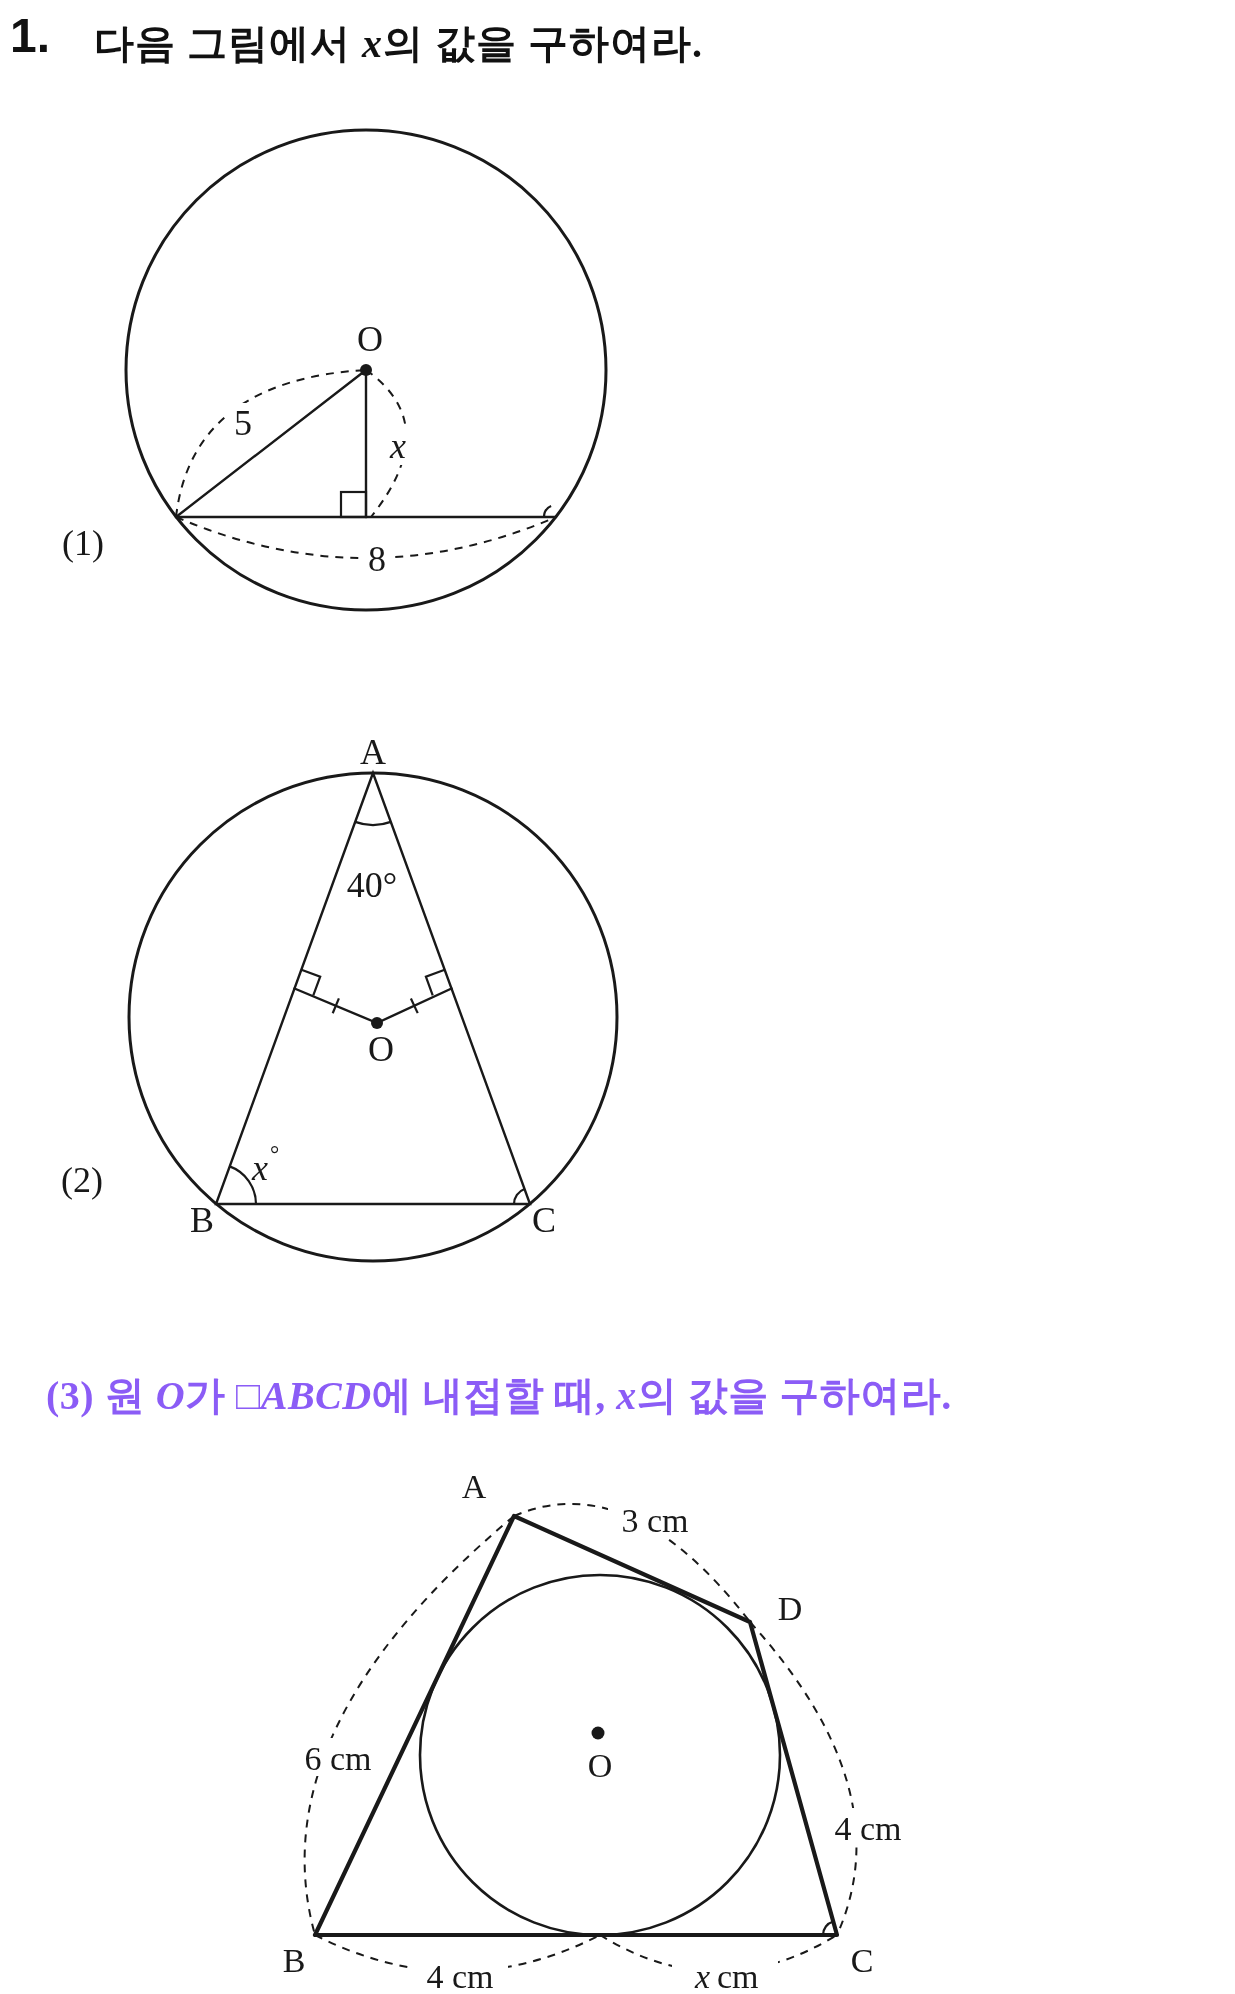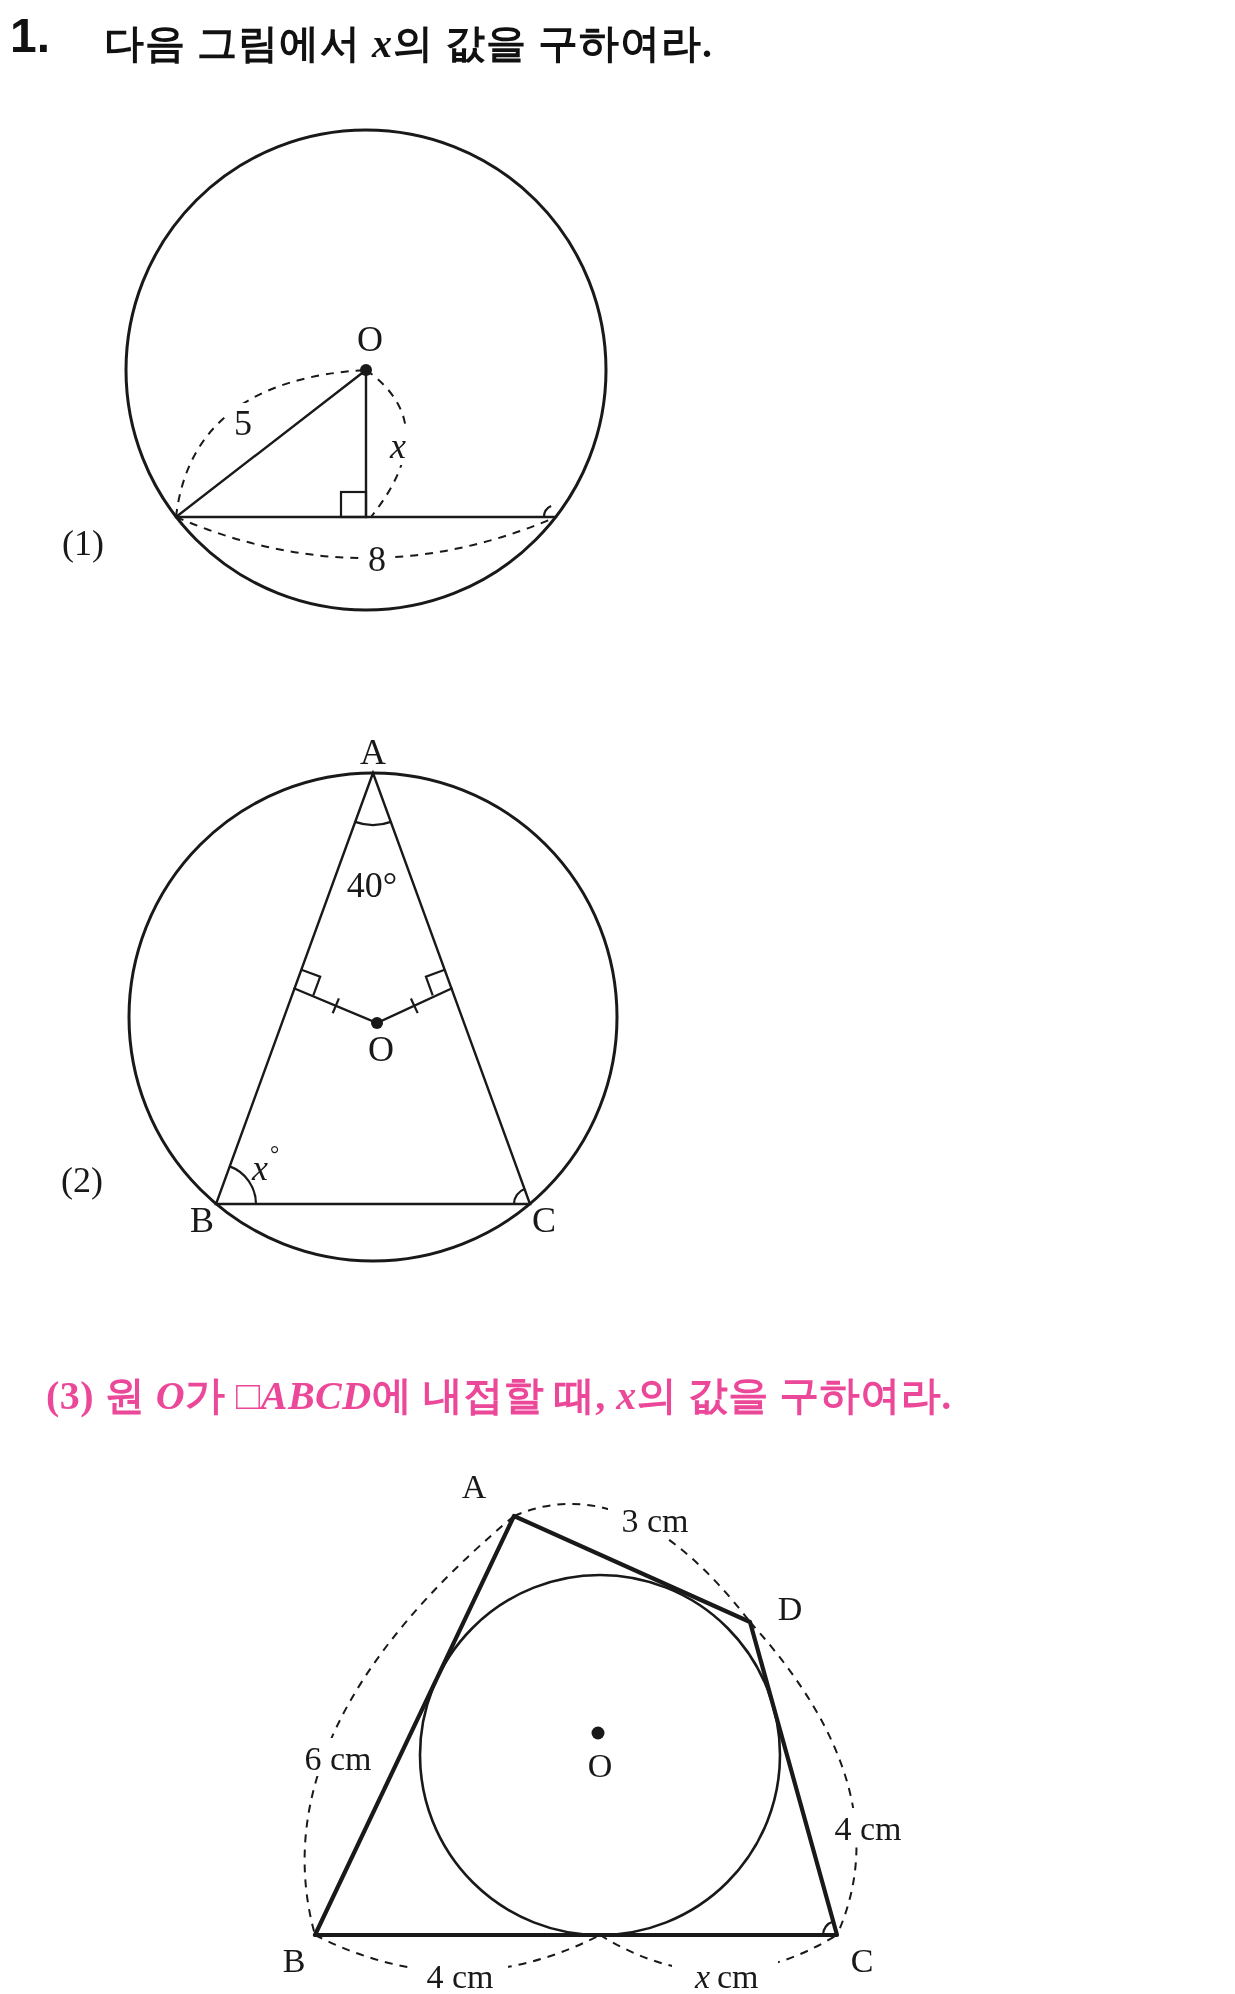--- a/index.html
+++ b/index.html
@@ -1,23 +1,23 @@
 <!DOCTYPE html>
 <html><head>
 <meta charset="utf-8">
 <style>
   html,body{margin:0;padding:0;background:#ffffff;}
   .page{position:relative;width:1235px;height:1994px;background:#ffffff;overflow:hidden;
         font-family:"Liberation Serif",serif;color:#191919;}
   .hnum{position:absolute;left:10px;top:8px;
         font:700 48px "Liberation Sans",sans-serif;color:#111111;}
-  .htitle{position:absolute;left:104px;top:16px;
+  .htitle{position:absolute;left:94px;top:16px;
         font:700 40px "Liberation Serif",serif;color:#111111;letter-spacing:1px;white-space:nowrap;}
   .prompt3{position:absolute;left:46px;top:1368px;
-        font:600 40px "Liberation Serif",serif;color:#ec4899;letter-spacing:0.5px;white-space:nowrap;}
+        font:600 40px "Liberation Serif",serif;color:#8b5cf6;letter-spacing:0.5px;white-space:nowrap;}
   .mvar{font-style:italic;font-family:"Liberation Serif",serif;font-weight:600;}
   .fig{position:absolute;}
   .f1{left:40px;top:85px;}
   .f2{left:40px;top:720px;}
   .f3{left:200px;top:1430px;}
   svg .circ{fill:none;stroke:#191919;stroke-width:3;}
   svg .circ2{fill:none;stroke:#191919;stroke-width:2.6;}
   svg .ln{fill:none;stroke:#191919;stroke-width:2.4;stroke-linecap:round;}
   svg .quad{fill:none;stroke:#191919;stroke-width:4.2;stroke-linecap:round;stroke-linejoin:round;}
   svg .dash{fill:none;stroke:#191919;stroke-width:2;stroke-dasharray:8 7;}

